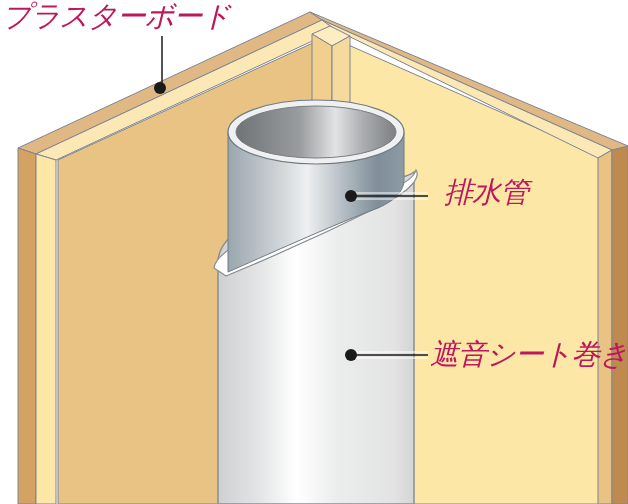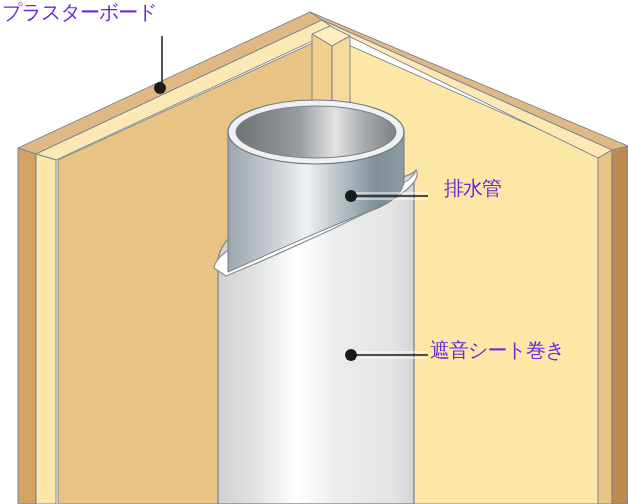--- a/index.html
+++ b/index.html
@@ -16,25 +16,26 @@
     }
     .scene {
       position: absolute;
       left: 0;
       top: 0;
       width: 628px;
       height: 504px;
     }
     .label {
       position: absolute;
-      color: #6d28d9;
-      font-size: 20px;
+      color: #be185d;
+      font-size: 29px;
       line-height: 1;
       white-space: nowrap;
       letter-spacing: -1px;
+      font-style: italic;
     }
     .label-plasterboard { left: 2px; top: 2px; }
     .label-drainpipe { left: 444px; top: 178px; }
     .label-soundsheet { left: 430px; top: 340px; }
   </style>
 </head>
 <body>
 
 <div class="scene">
   <svg width="628" height="504" viewBox="0 0 628 504" xmlns="http://www.w3.org/2000/svg">

